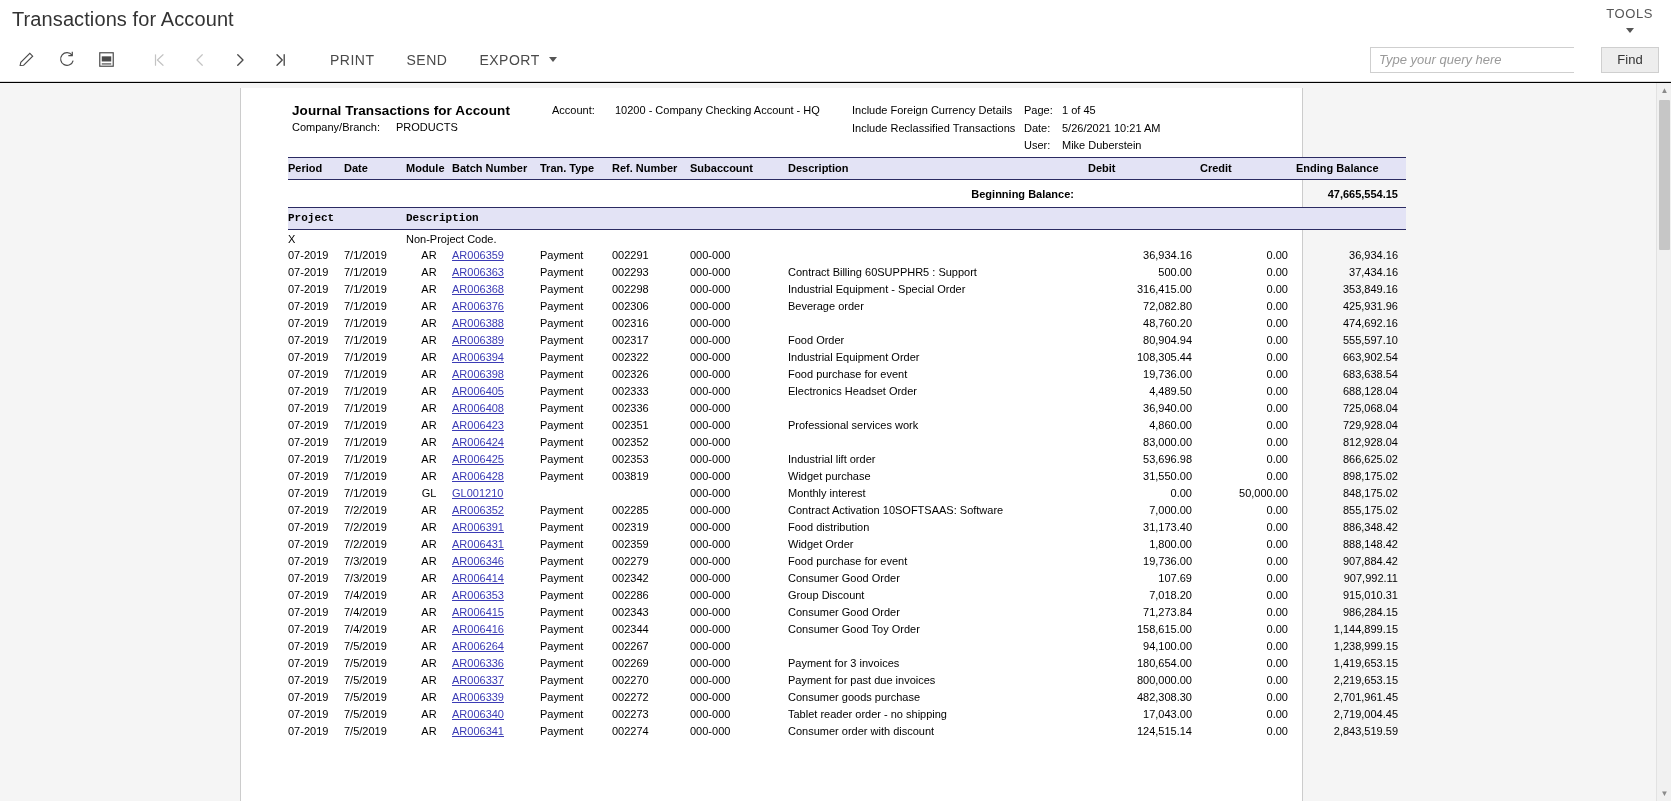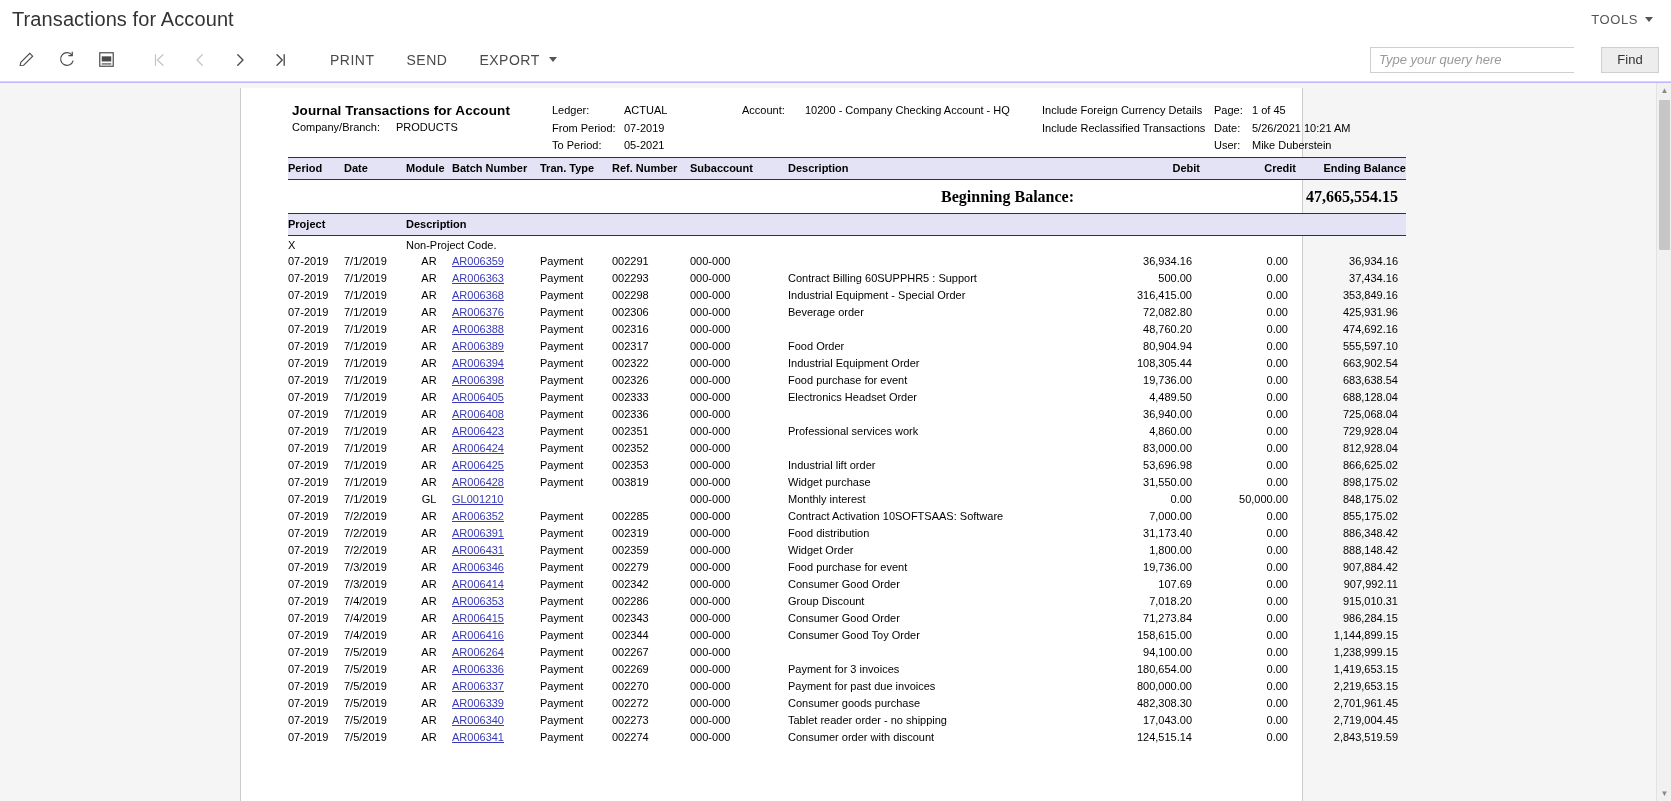--- a/index.html
+++ b/index.html
@@ -5,21 +5,21 @@
 <style>
   * { box-sizing: border-box; }
   html, body {
     margin: 0; padding: 0;
     width: 1671px; height: 801px;
     overflow: hidden;
     background: #ffffff;
     font-family: "Liberation Sans", sans-serif;
     color: #333333;
   }
-  #app { position: relative; width: 1671px; height: 801px; overflow: hidden; background:#c4b5fd; }
+  #app { position: relative; width: 1671px; height: 801px; overflow: hidden; background:#000000; }
 
   
   .titlebar {
     position: relative;
     height: 38px;
     display: flex;
     align-items: center;
     padding: 0 14px 0 12px;
     background: #ffffff;
   }
@@ -27,21 +27,21 @@
     font-size: 20px;
     color: #333;
     font-weight: 400;
     letter-spacing: .1px;
     white-space: nowrap;
   }
   .titlebar-spacer { flex: 1 1 auto; }
   .tools-menu {
     display: flex; align-items: center; gap: 7px;
     font-size: 13px; color: #555; letter-spacing: .6px;
-    cursor: pointer; padding-right: 4px;
+    cursor: pointer; padding-right: 4px; flex-direction: column;
   }
   .caret-down {
     width: 0; height: 0;
     border-left: 4.5px solid transparent;
     border-right: 4.5px solid transparent;
     border-top: 5px solid #555;
     display: inline-block;
   }
 
   
@@ -171,33 +171,34 @@
   tr.hdr-row {
     background: #e3e3f5;
     border-top: 1.5px solid #2b2b62;
     border-bottom: 1.5px solid #2b2b62;
     border-radius: 7px;
   }
   tr.hdr-row th {
     font-weight: bold; font-size: 11px; color: #000;
     padding: 4px 0 5px 0; text-align: left; white-space: nowrap;
   }
-  tr.hdr-row th.r { text-align: right; }
+  tr.hdr-row th.r { }
 
   tr.bal-row td {
     padding: 8px 0 7px 0;
-    font-weight: bold; font-size: 16px; font-family: Liberation Serif, serif;
+    font-weight: bold; font-size: 11px;
   }
   tr.bal-row td.lbl { text-align: right; padding-right: 14px; }
   tr.bal-row td.amt { text-align: right; padding-right: 8px; }
 
   tr.sub-hdr {
     background: #e3e3f5;
     border-top: 1px solid #2b2b62;
     border-bottom: 1px solid #2b2b62;
+    font-family: Liberation Mono, monospace;
   }
   tr.sub-hdr td {
     font-weight: bold; font-size: 11px; padding: 4px 0 5px 0;
   }
 
   tr.proj-row td { padding: 3px 0 2px 0; font-size: 11px; }
 
   tr.data-row td { padding: 1.6px 0 1.4px 0; font-size: 11px; line-height: 14px; }
   tr.data-row td.r { text-align: right; padding-right: 8px; }
   tr.data-row td.c { text-align: center; }
@@ -306,34 +307,20 @@
 
         <div class="rpt-head">
           <div class="rh-col1">
             <div class="rpt-title">Journal Transactions for Account</div>
             <div class="rh-row">
               <span class="rh-label">Company/Branch:</span>
               <span class="rh-val">PRODUCTS</span>
             </div>
           </div>
 
-          <div class="rh-col2">
-            <div class="rh-row">
-              <span class="rh-label">Ledger:</span>
-              <span class="rh-val">ACTUAL</span>
-            </div>
-            <div class="rh-row">
-              <span class="rh-label">From Period:</span>
-              <span class="rh-val">07-2019</span>
-            </div>
-            <div class="rh-row">
-              <span class="rh-label">To Period:</span>
-              <span class="rh-val">05-2021</span>
-            </div>
-          </div>
 
           <div class="rh-col3">
             <div class="rh-row">
               <span class="rh-label">Account:</span>
               <span class="rh-val">10200 - Company Checking Account - HQ</span>
             </div>
           </div>
 
           <div class="rh-col4">
             <div class="rh-line">Include Foreign Currency Details</div>

